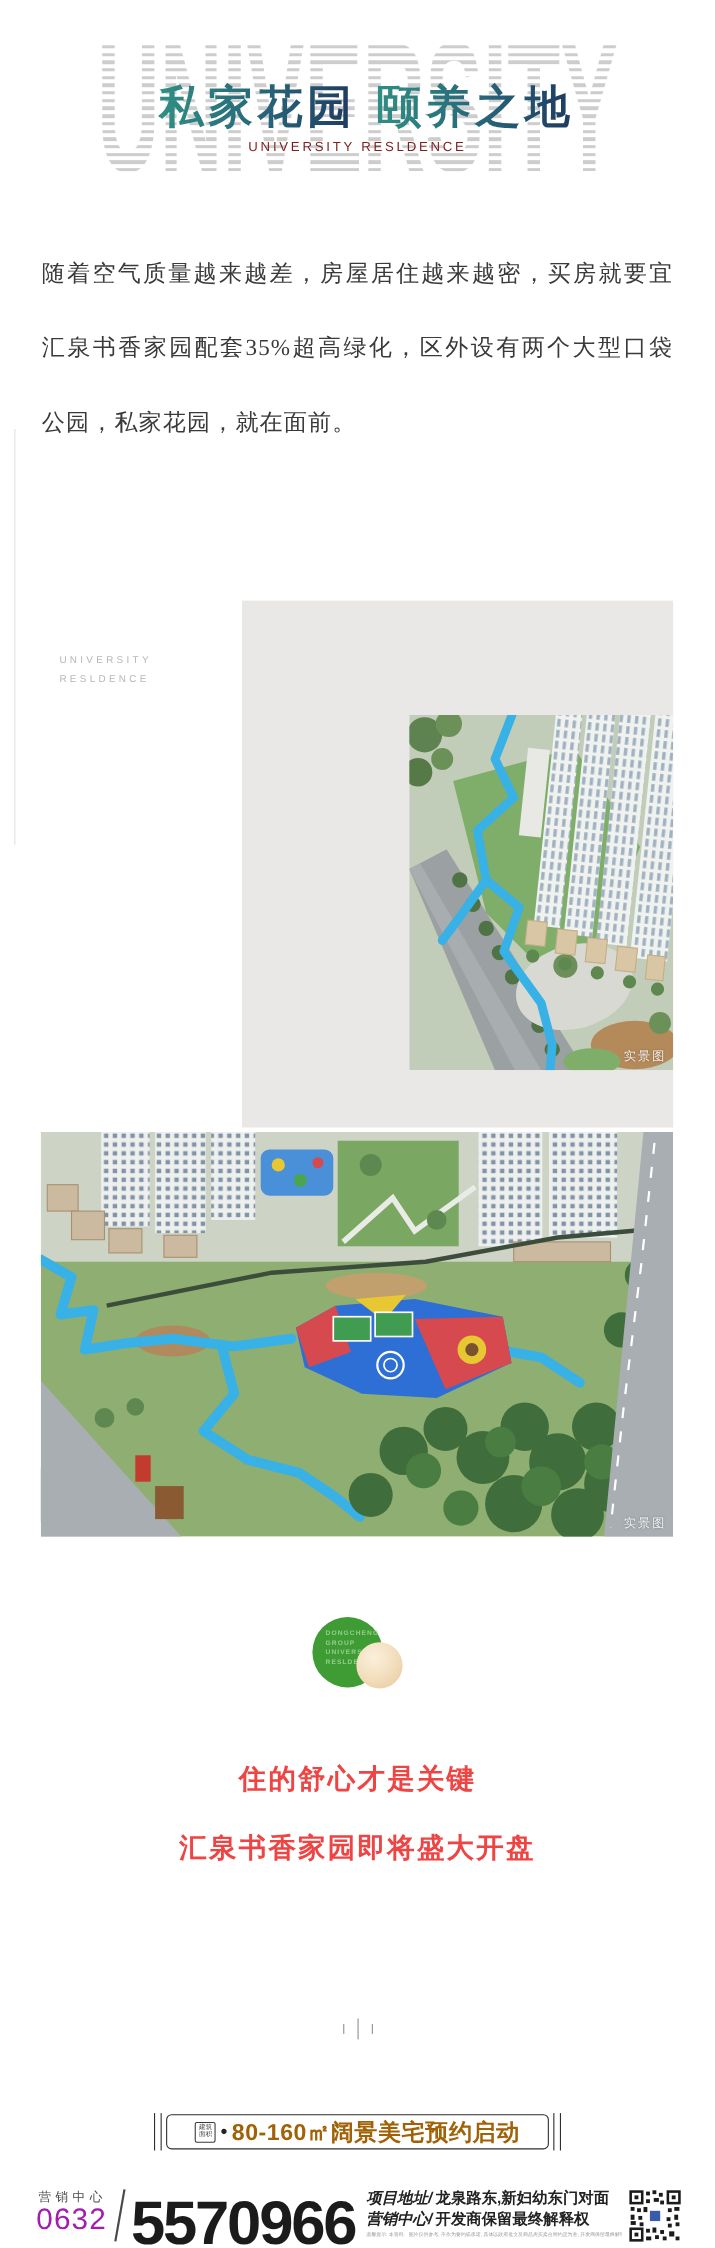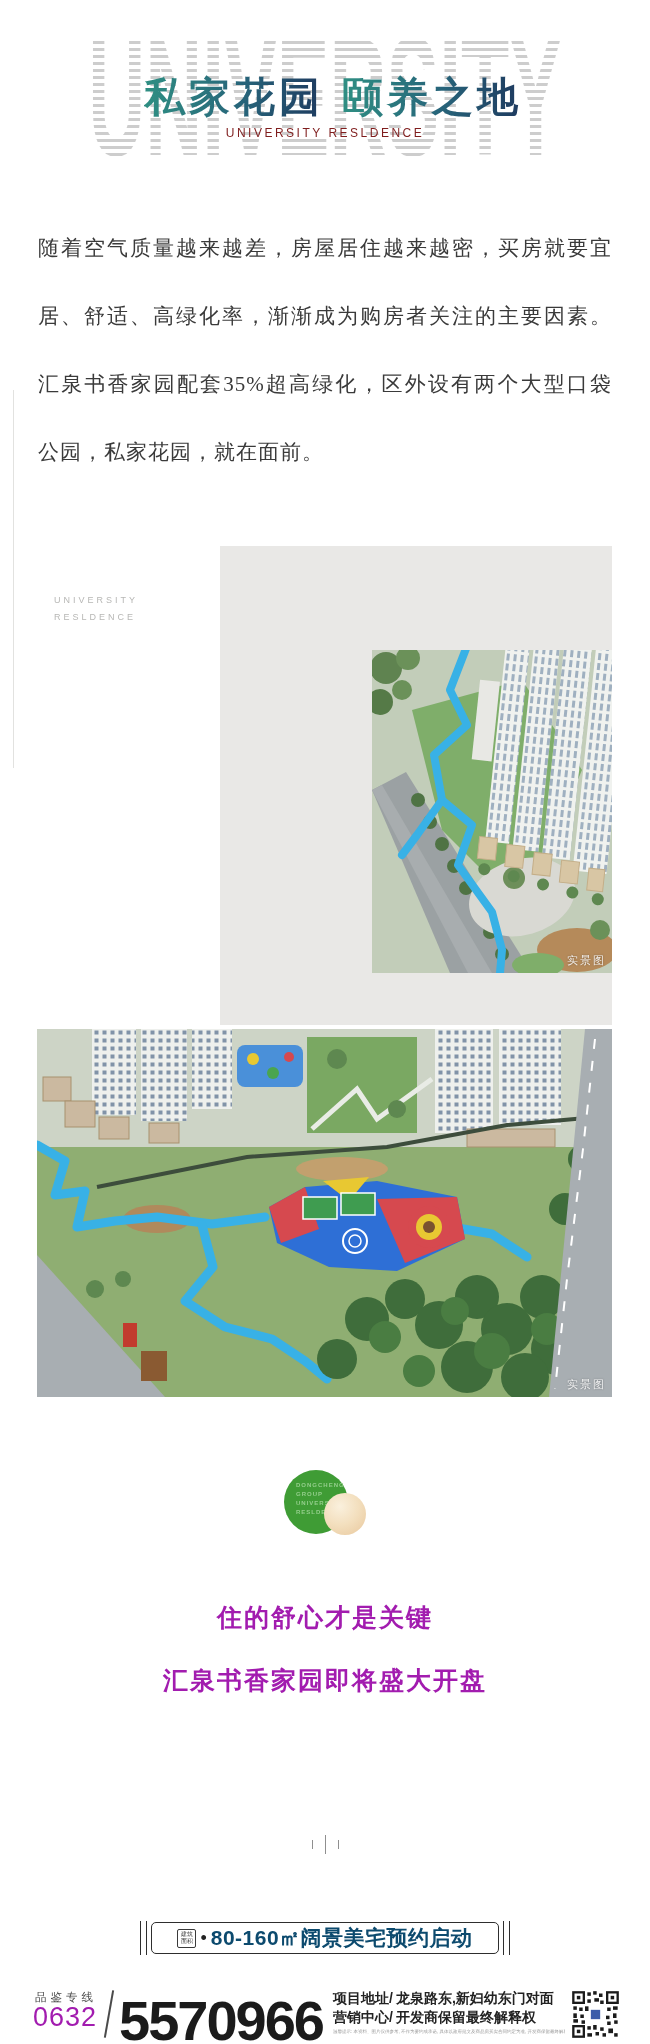--- a/index.html
+++ b/index.html
@@ -41,72 +41,71 @@
   
   .logo-green{position:absolute;left:284px;top:1470px;width:64px;height:64px;border-radius:50%;
               background:#3f9c35;z-index:2;}
   .logo-green .logo-lines{padding:11px 0 0 12px;font-size:6px;font-weight:600;letter-spacing:1px;
               line-height:9px;color:#93ce8b;}
   .logo-beige{position:absolute;left:324px;top:1493px;width:42px;height:42px;border-radius:50%;z-index:3;
               background:radial-gradient(circle at 38% 32%,#faf0dd 0%,#f3dfbe 48%,#e8c79c 100%);}
 
   
   .slogans{position:absolute;left:0;right:0;top:1586px;text-align:center;}
-  .slogan-line{line-height:63px;font-size:25px;font-weight:600;letter-spacing:2px;color:#a21caf;}
+  .slogan-line{line-height:63px;font-size:25px;font-weight:600;letter-spacing:2px;color:#ef4444;}
 
   
   .divider{position:absolute;left:0;right:0;top:1834px;height:20px;display:flex;
            align-items:center;justify-content:center;gap:12px;}
   .divider i{display:block;width:1px;background:#8f8f8f;}
   .divider .s{height:9px;} .divider .t{height:19px;}
 
   
   .banner{position:absolute;left:140px;top:1921px;width:370px;height:34px;display:flex;
           align-items:center;}
   .endcap{width:5px;height:34px;border-left:1.5px solid #2e2e2e;border-right:1.5px solid #2e2e2e;
           flex:0 0 auto;}
   .banner-box{flex:1;height:30px;margin:0 4px;border:1.5px solid #2e2e2e;border-radius:5px;
           display:flex;align-items:center;justify-content:center;gap:4px;background:#fff;}
   .seal{width:17px;height:17px;border:1px solid #3a3a3a;border-radius:2px;display:flex;
         flex-direction:column;align-items:center;justify-content:center;line-height:7px;
         font-size:6px;color:#3a3a3a;flex:0 0 auto;}
   .bullet{font-size:18px;color:#222;line-height:1;}
-  .banner-text{font-size:21px;font-weight:700;color:#0c4a6e;letter-spacing:0.5px;white-space:nowrap;}
+  .banner-text{font-size:21px;font-weight:700;color:#a16207;letter-spacing:0.5px;white-space:nowrap;}
 
   
   .hotline-label{position:absolute;left:35px;top:1990px;font-size:11.5px;letter-spacing:4px;color:#4a4a4a;}
   .area-code{position:absolute;left:33px;top:2002px;font-size:27px;color:#a21caf;letter-spacing:1px;}
   .slash{position:absolute;left:108px;top:1990px;width:2px;height:48px;background:#4a4a4a;
          transform:rotate(10deg);}
   .phone{position:absolute;left:119px;top:1981px;font-size:56px;font-weight:700;color:#1b1b1b;
          letter-spacing:-2px;line-height:1;margin-top:12px;}
   .addr{position:absolute;left:333px;top:1989px;width:232px;}
   .addr-row{font-size:14px;font-weight:700;color:#222;line-height:19px;white-space:nowrap;}
-  .addr-row .lab{font-weight:700;margin-right:3px;}
+  .addr-row .lab{font-weight:700;margin-right:3px;font-style:italic;}
   .fineprint{position:absolute;left:333px;top:2029px;width:232px;font-size:4.5px;line-height:6px;
              color:#9a9a9a;white-space:nowrap;overflow:hidden;}
   .qr{position:absolute;left:571px;top:1990px;width:49px;height:49px;}
   .qr svg{display:block;width:100%;height:100%;}
 </style>
 </head>
 <body>
 
 <div class="poster">
 
   <div class="watermark">
     <span class="watermark-text">UNIVERSITY</span>
   </div>
   <div class="title">
     <span class="grad">私家花园</span><span class="gap"></span><span class="grad">颐养之地</span>
   </div>
   <div class="subtitle">UNIVERSITY RESLDENCE</div>
 
   <div class="intro">
     <div class="para-line">随着空气质量越来越差，房屋居住越来越密，买房就要宜</div>
-    <div class="para-line">居、舒适、高绿化率，渐渐成为购房者关注的主要因素。</div>
     <div class="para-line">汇泉书香家园配套35%超高绿化，区外设有两个大型口袋</div>
     <div class="para-line last">公园，私家花园，就在面前。</div>
   </div>
 
   <div class="vline"></div>
   <div class="side-label">
     <div>UNIVERSITY</div>
     <div>RESLDENCE</div>
   </div>
 
@@ -301,21 +300,21 @@
       <span class="seal">
         <span>建筑</span>
         <span>面积</span>
       </span>
       <span class="bullet">•</span>
       <span class="banner-text">80-160㎡阔景美宅预约启动</span>
     </div>
     <span class="endcap"></span>
   </div>
 
-  <div class="hotline-label">品鉴专线</div>
+  <div class="hotline-label">营销中心</div>
   <div class="area-code">0632</div>
   <div class="slash"></div>
   <div class="phone">5570966</div>
 
   <div class="addr">
     <div class="addr-row">
       <span class="lab">项目地址/</span><span>龙泉路东,新妇幼东门对面</span>
     </div>
     <div class="addr-row">
       <span class="lab">营销中心/</span><span>开发商保留最终解释权</span>

